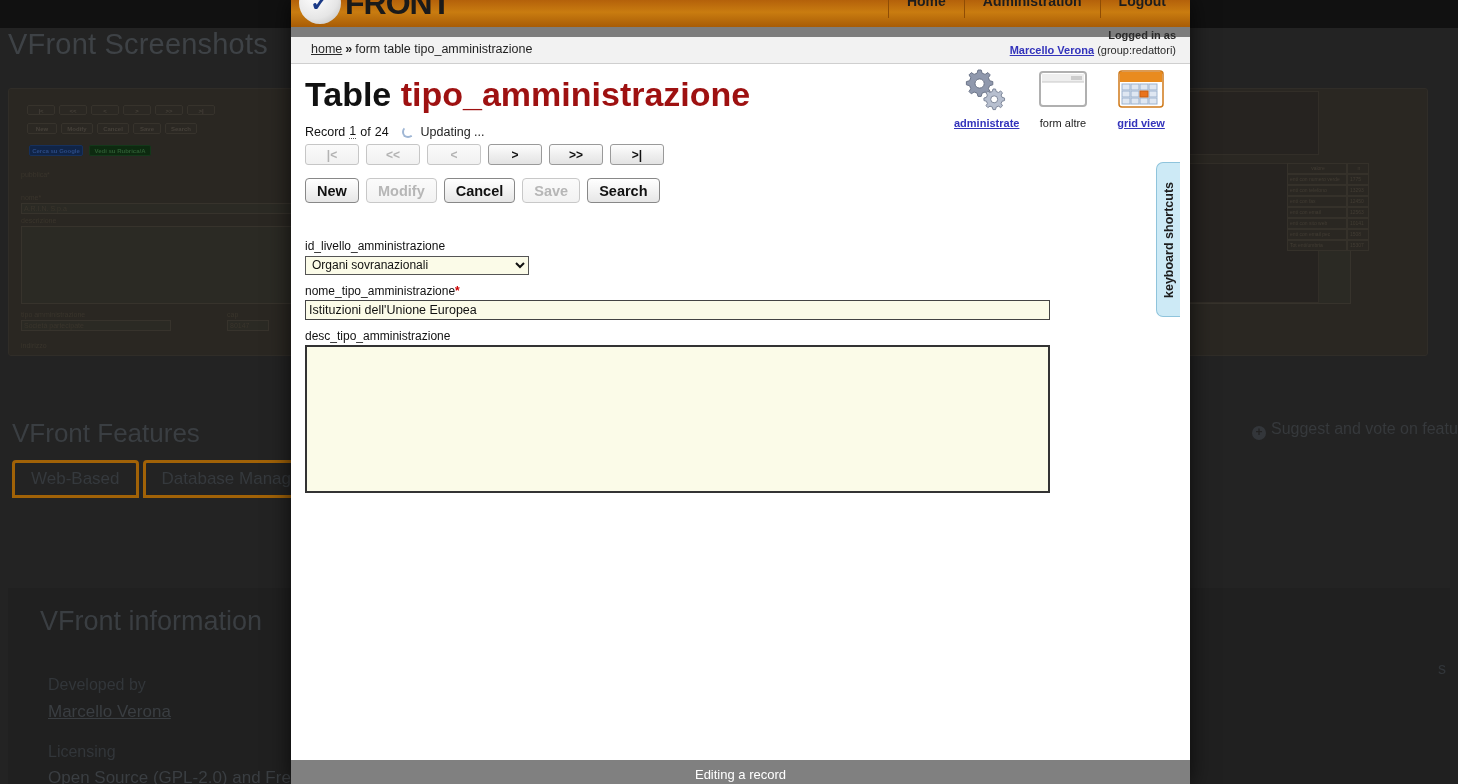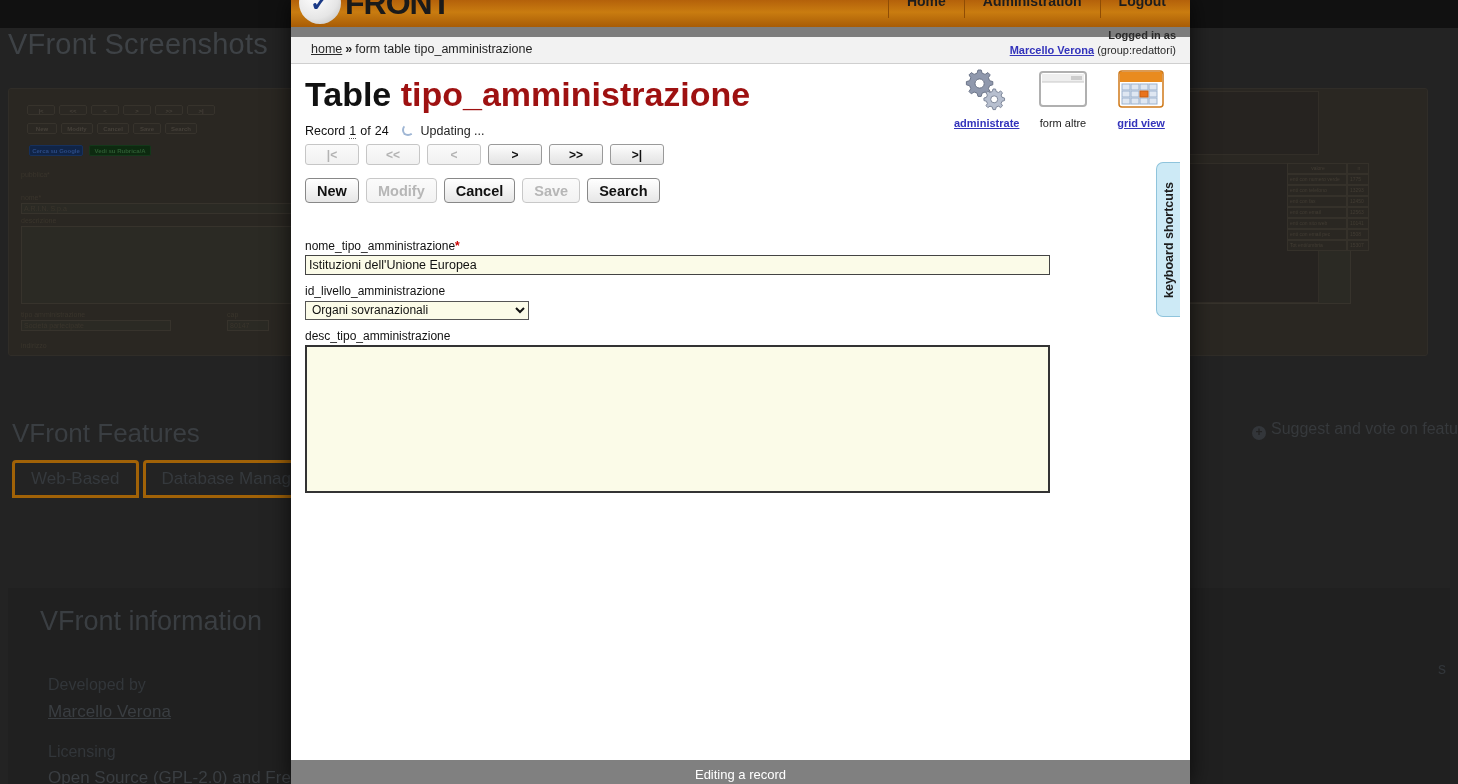--- a/index.html
+++ b/index.html
@@ -129,21 +129,21 @@
   
   #view-icons { position:absolute; right:18px; top:0px; display:flex; gap:16px; }
   .vicon { width:62px; text-align:center; }
   .vicon .glyph { height:50px; display:flex; align-items:center; justify-content:center; }
   .vicon .cap { font-size:11px; margin-top:3px; color:#222; display:block; }
   .vicon .cap.link { color:#3333bb; text-decoration:underline; font-weight:bold; }
 
   
   #rec-line {
     position:absolute; left:14px; top:60px; font-size:12.5px; color:#111; white-space:nowrap;
-    display:flex; gap:4px;
+    display:flex; align-items:center; gap:4px;
   }
   #rec-line .num { border-bottom:1px dotted #555; }
   #spinner {
     display:inline-block; width:12px; height:12px; margin-left:9px; margin-right:3px;
     border-radius:50%; border:2px solid #9fb6d4; border-top-color:transparent;
     border-right-color:transparent;
   }
   #rec-line .upd { color:#222; }
 
   #nav-buttons { position:absolute; left:14px; top:80px; display:flex; gap:7px; }
@@ -405,32 +405,32 @@
     <div id="act-buttons">
       <div class="actbtn">New</div>
       <div class="actbtn disabled">Modify</div>
       <div class="actbtn">Cancel</div>
       <div class="actbtn disabled">Save</div>
       <div class="actbtn">Search</div>
     </div>
 
     <div id="form-area">
       <div class="field">
-        <label class="flabel"><span>nome_tipo_amministrazione</span><span class="req">*</span></label>
-        <input class="ftext" type="text" value="Istituzioni dell'Unione Europea" style="">
-      </div>
-
-      <div class="field">
         <label class="flabel">id_livello_amministrazione</label>
         <select class="fselect">
           <option>Organi sovranazionali</option>
         </select>
       </div>
 
       <div class="field">
+        <label class="flabel"><span>nome_tipo_amministrazione</span><span class="req">*</span></label>
+        <input class="ftext" type="text" value="Istituzioni dell'Unione Europea" style="">
+      </div>
+
+      <div class="field">
         <label class="flabel">desc_tipo_amministrazione</label>
         <textarea class="farea" style=""></textarea>
       </div>
     </div>
 
     <div id="kb-tab">
       <span>keyboard shortcuts</span>
     </div>
   </div>
 

